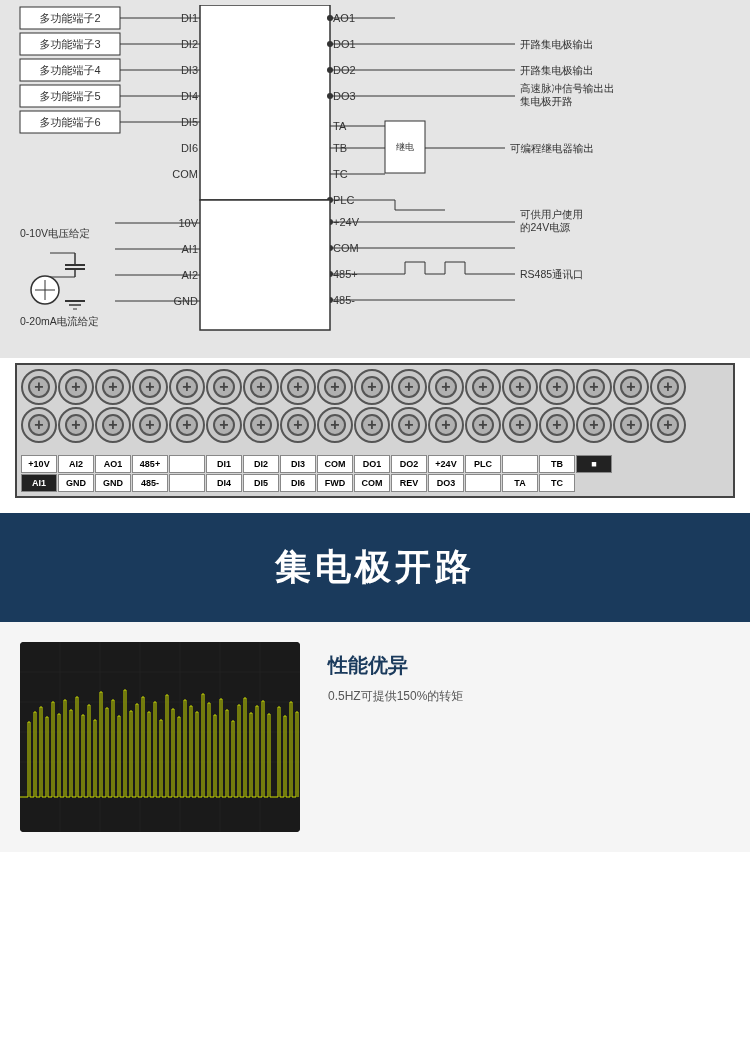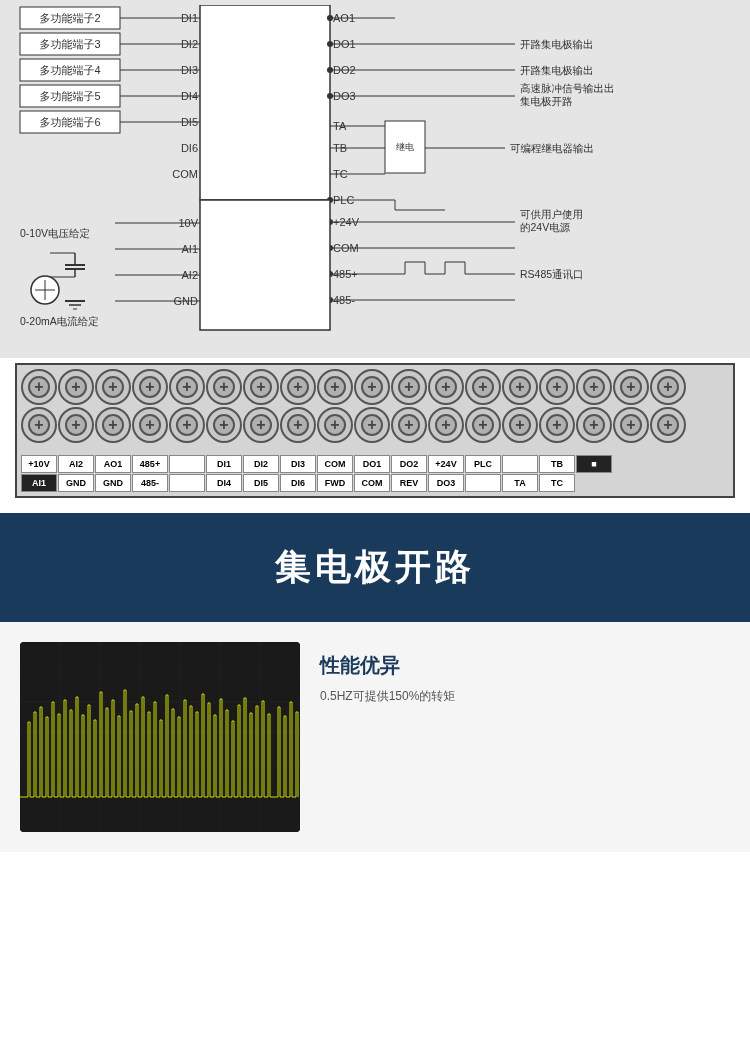--- a/index.html
+++ b/index.html
@@ -108,21 +108,21 @@
       font-weight: bold;
       color: #fff;
       letter-spacing: 4px;
     }
 
     
     .performance-section {
       background: #f5f5f5;
       padding: 20px;
       display: flex;
-      gap: 20px;
+      gap: 28px;
       align-items: flex-start;
       min-height: 200px;
     }
 
     .oscilloscope-img {
       width: 280px;
       height: 190px;
       background: #1a1a1a;
       border-radius: 4px;
       overflow: hidden;

